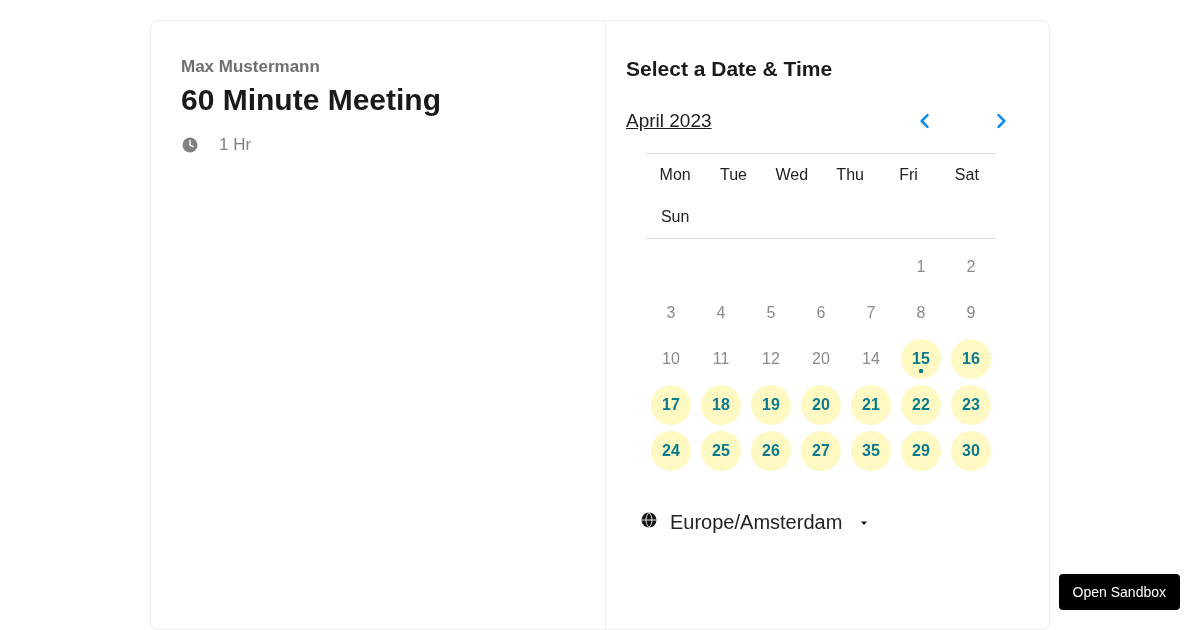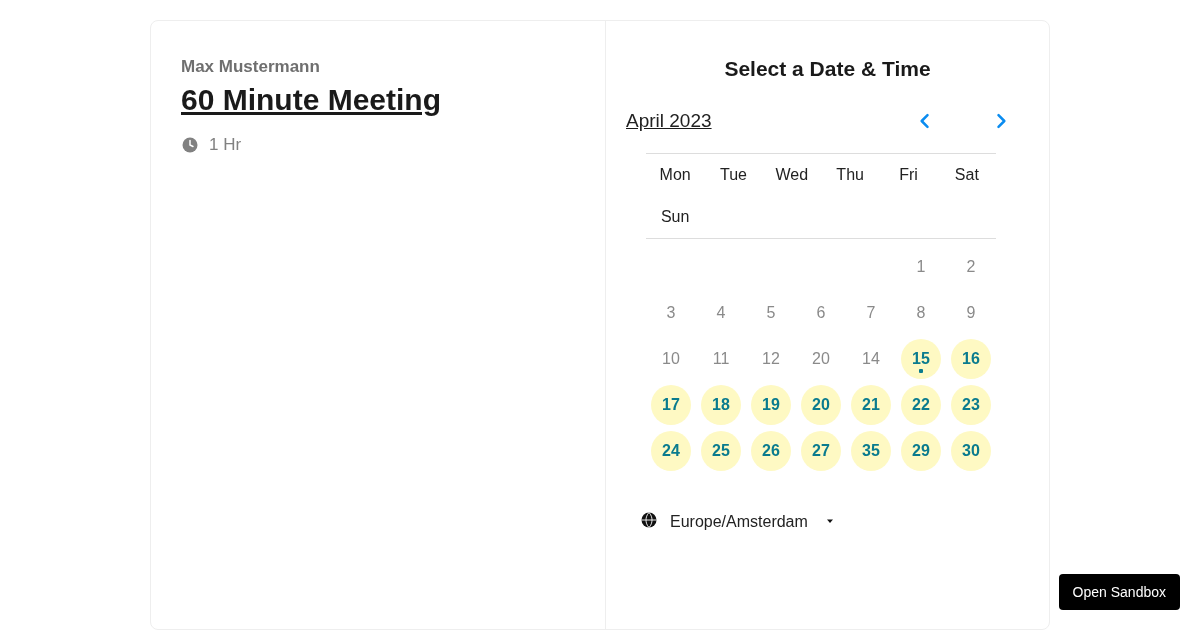--- a/index.html
+++ b/index.html
@@ -38,41 +38,39 @@
     color: #6f6f6f;
     font-weight: 700;
     font-size: 17px;
     margin-bottom: 6px;
   }
   .title {
     font-size: 30px;
     font-weight: 700;
     color: #1a1a1a;
     margin: 0 0 18px 0;
-    text-decoration: underline;
   }
   .duration-row {
     display: flex;
     align-items: center;
     color: #818181;
     font-size: 17px;
     font-weight: 500;
-    gap: 10px;
+    gap: 20px;
   }
   .clock-icon {
     width: 18px; height: 18px;
     display: inline-flex;
     align-items: center;
     justify-content: center;
   }
   .right-title {
     font-size: 21px;
     font-weight: 700;
     margin-bottom: 26px;
-    text-align: center;
   }
   .month-row {
     display: flex;
     align-items: center;
     justify-content: space-between;
     margin-bottom: 18px;
     padding-left: 0;
     padding-right: 8px;
     text-decoration: underline;
   }
@@ -154,21 +152,21 @@
     background: #0a7b8e;
     border-radius: 1px;
   }
   .tz-row {
     margin-top: 40px;
     margin-left: 14px;
     display: flex;
     align-items: center;
     gap: 12px;
     color: #222;
-    font-size: 16px;
+    font-size: 20px;
     cursor: pointer;
   }
   .tz-caret {
     margin-left: 4px;
   }
   .sandbox-btn {
     position: absolute;
     right: 20px;
     bottom: 20px;
     background: #000000;

